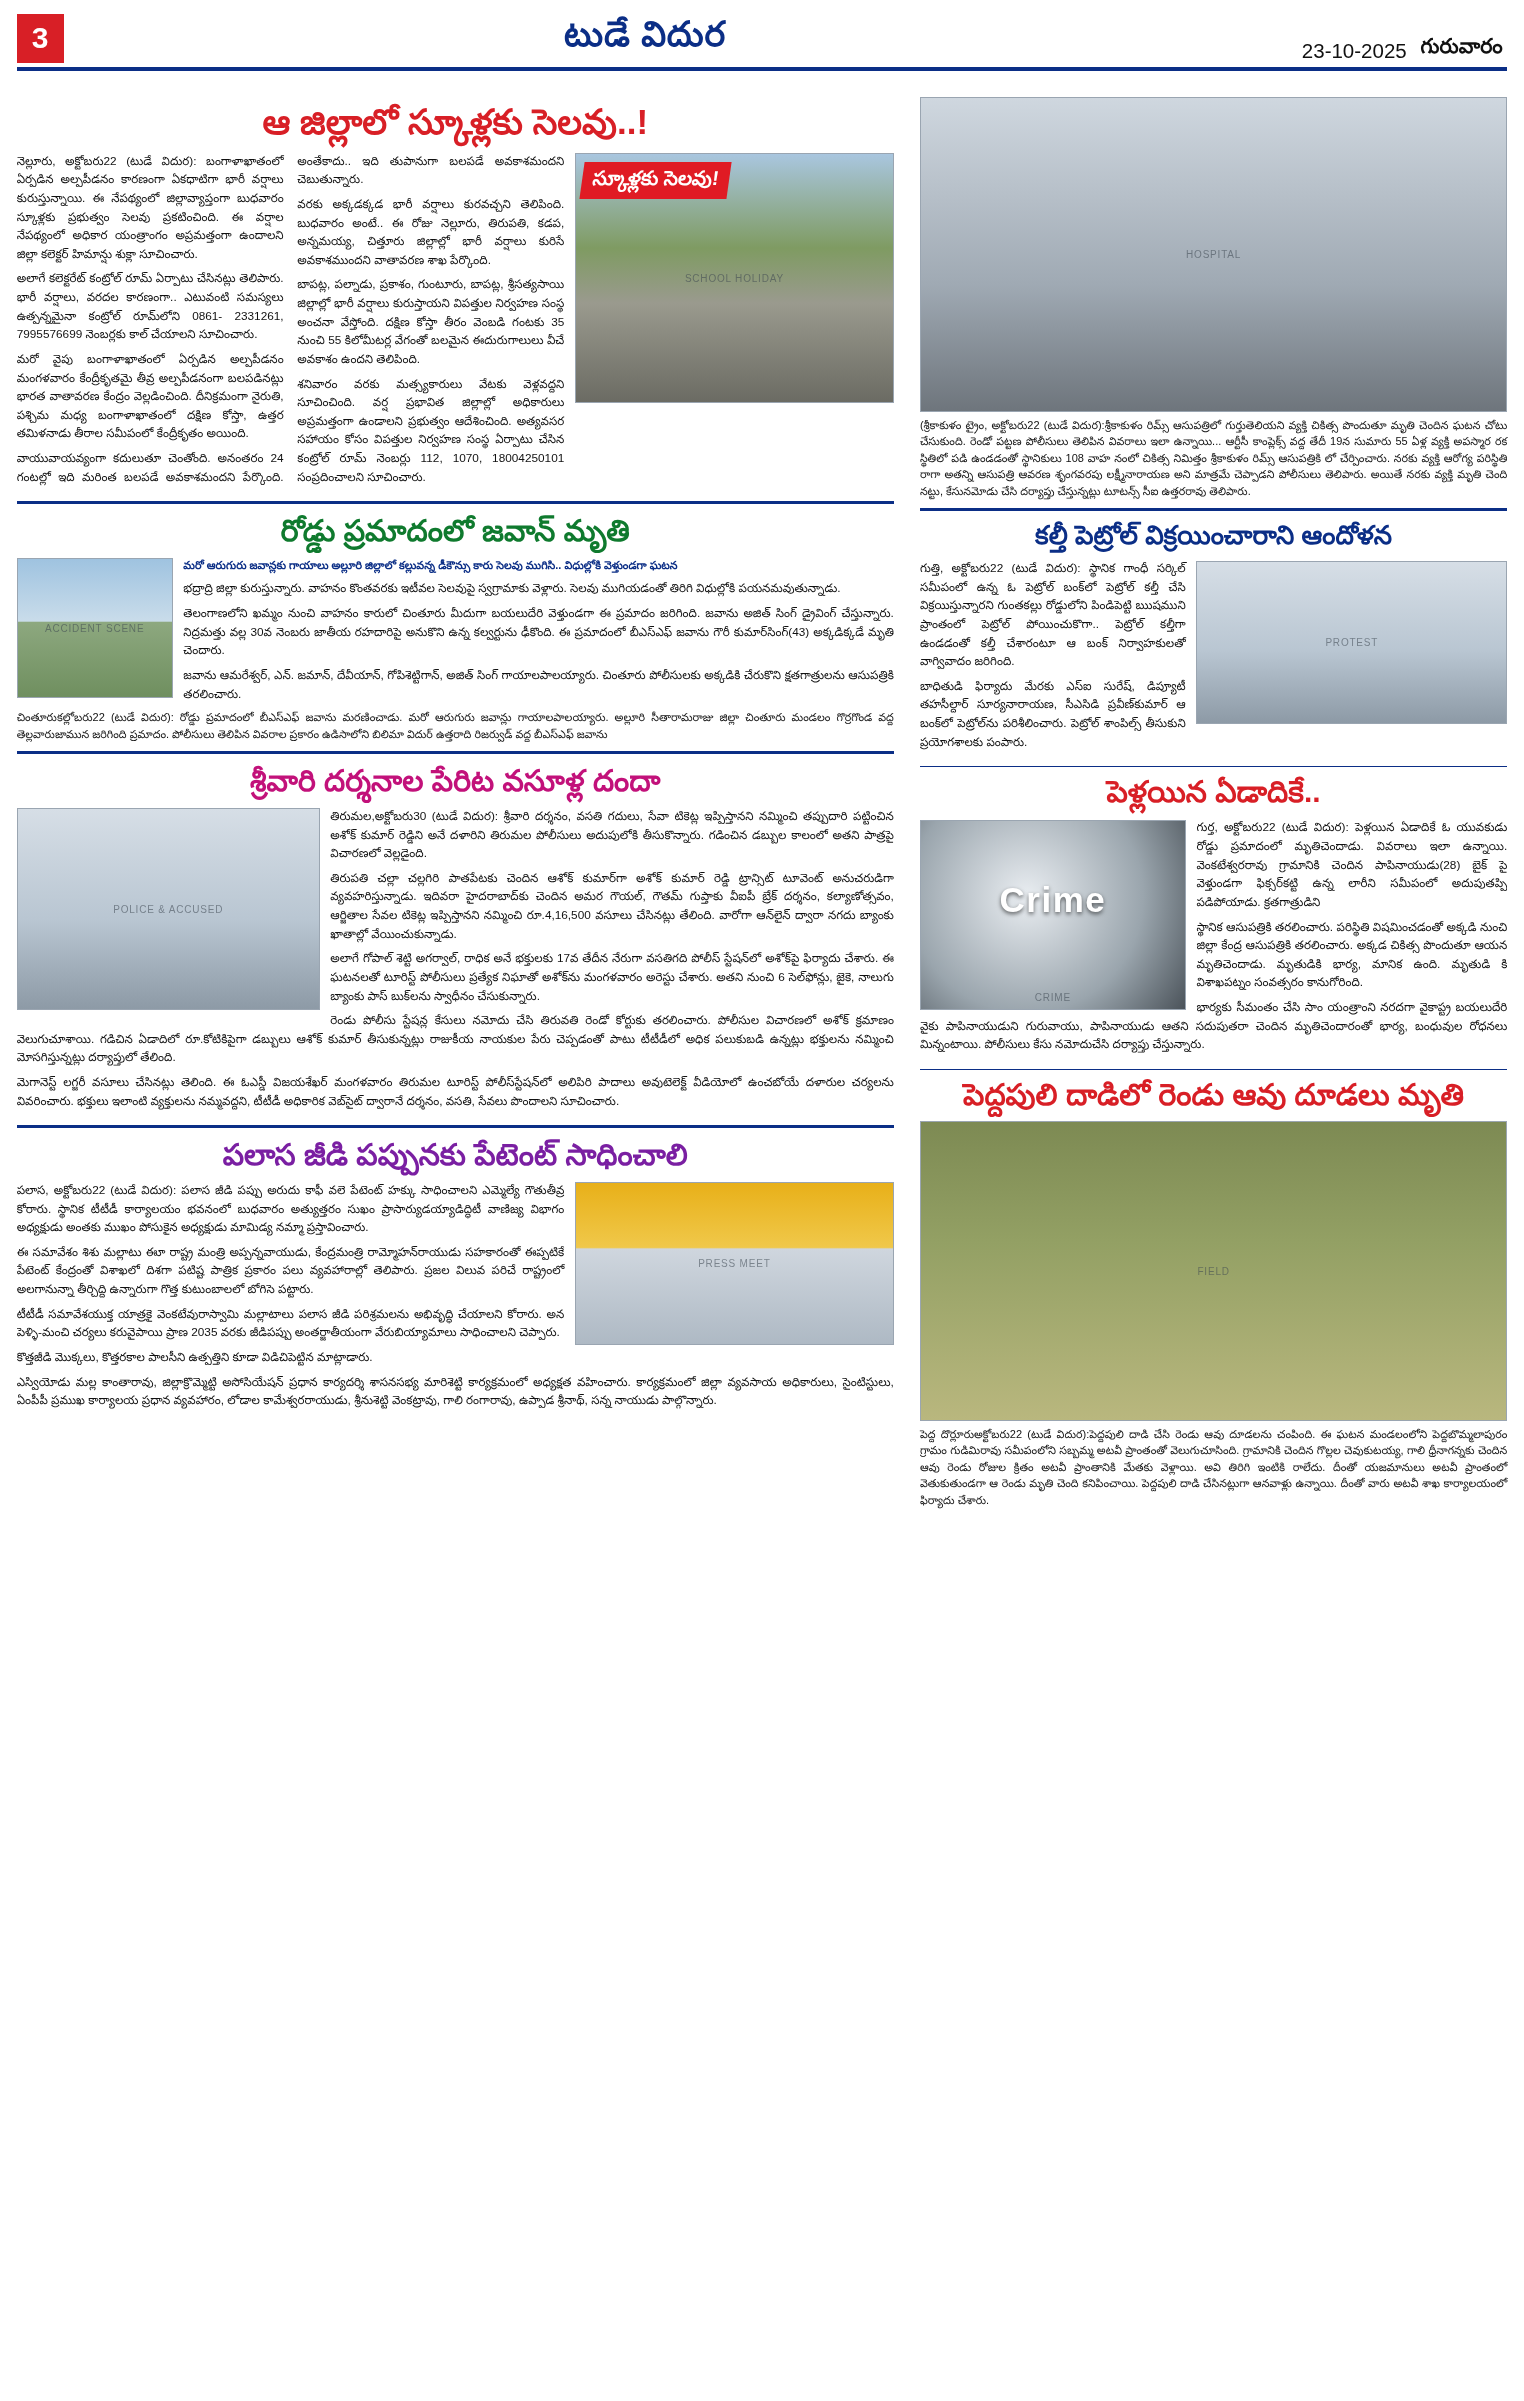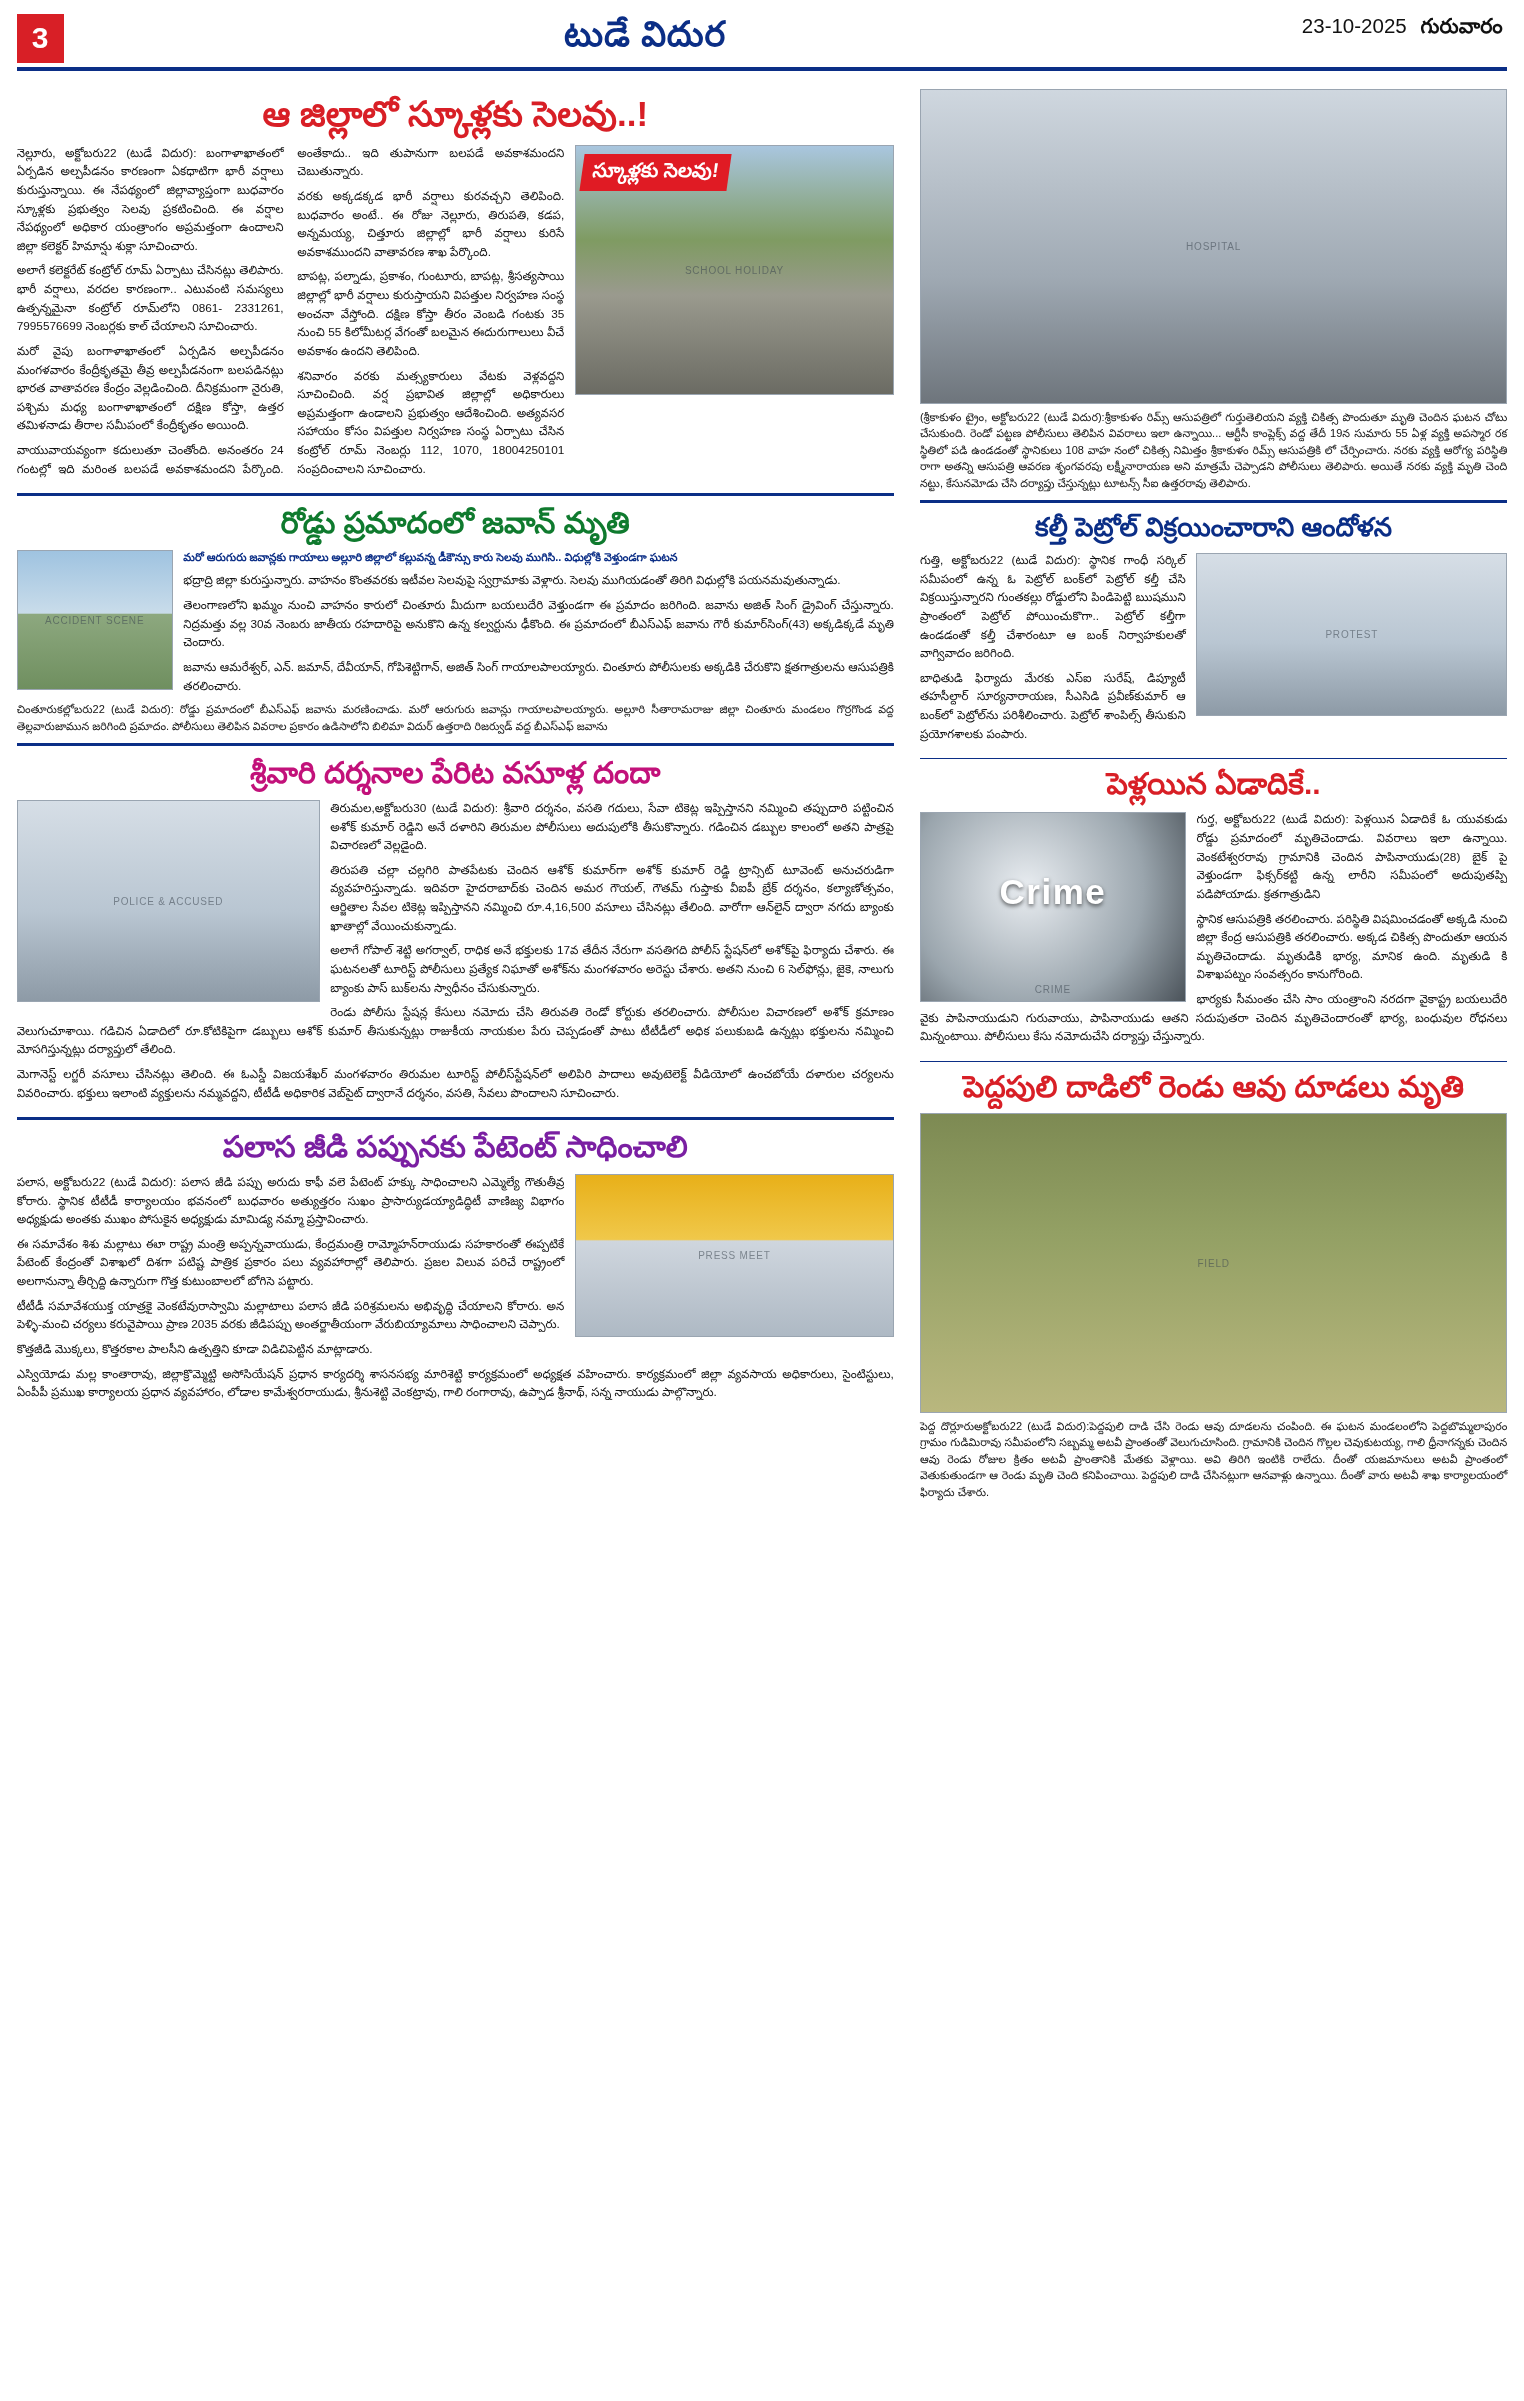--- a/index.html
+++ b/index.html
@@ -43,34 +43,34 @@
   }
   .paper-title {
     font-size: 35px;
     font-weight: bold;
     color:#0b2e86;
     letter-spacing:0.8px;
   }
   .masthead-date {
     min-width: 281px;
     display:flex;
-    align-items:flex-start;
+    align-items:flex-end;
     justify-content:flex-end;
     gap:13.7px;
     font-size: 20.5px;
     color:#111;
     padding-right:4.6px;
   }
   .masthead-date .dow { font-weight:bold; }
 
   
   .content {
     display:flex;
     gap: 26px;
-    margin-top: 18px;
+    margin-top: 26px;
   }
   .col-left { width: 884px; }
   .col-right { width: 592px; }
 
   .rule-blue { border-top: 3px solid #0b2e86; margin: 7.6px 0 7.6px; }
   .rule-thin { border-top: 1.5px solid #0b2e86; margin: 6px 0 6px; }
 
   h1.headline, h2.headline {
     margin: 3px 0 7.6px;
     text-align:center;

